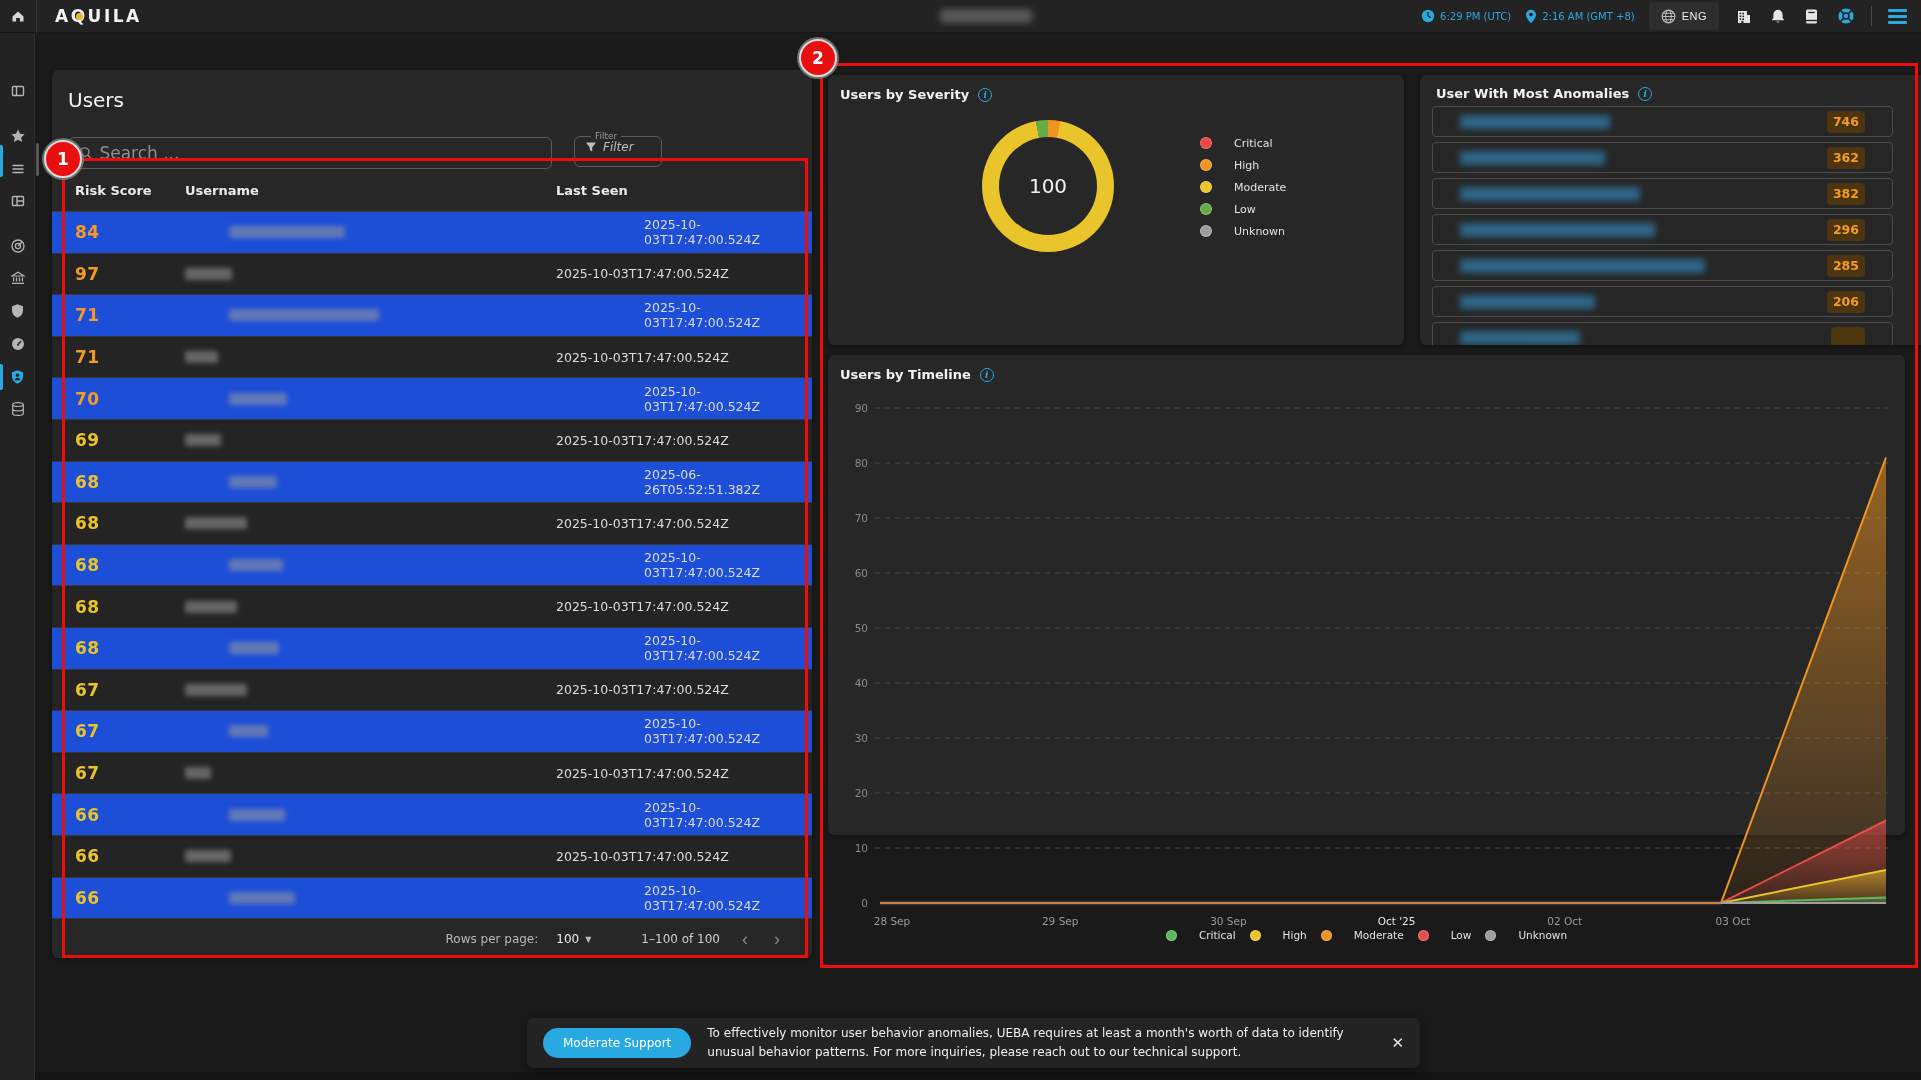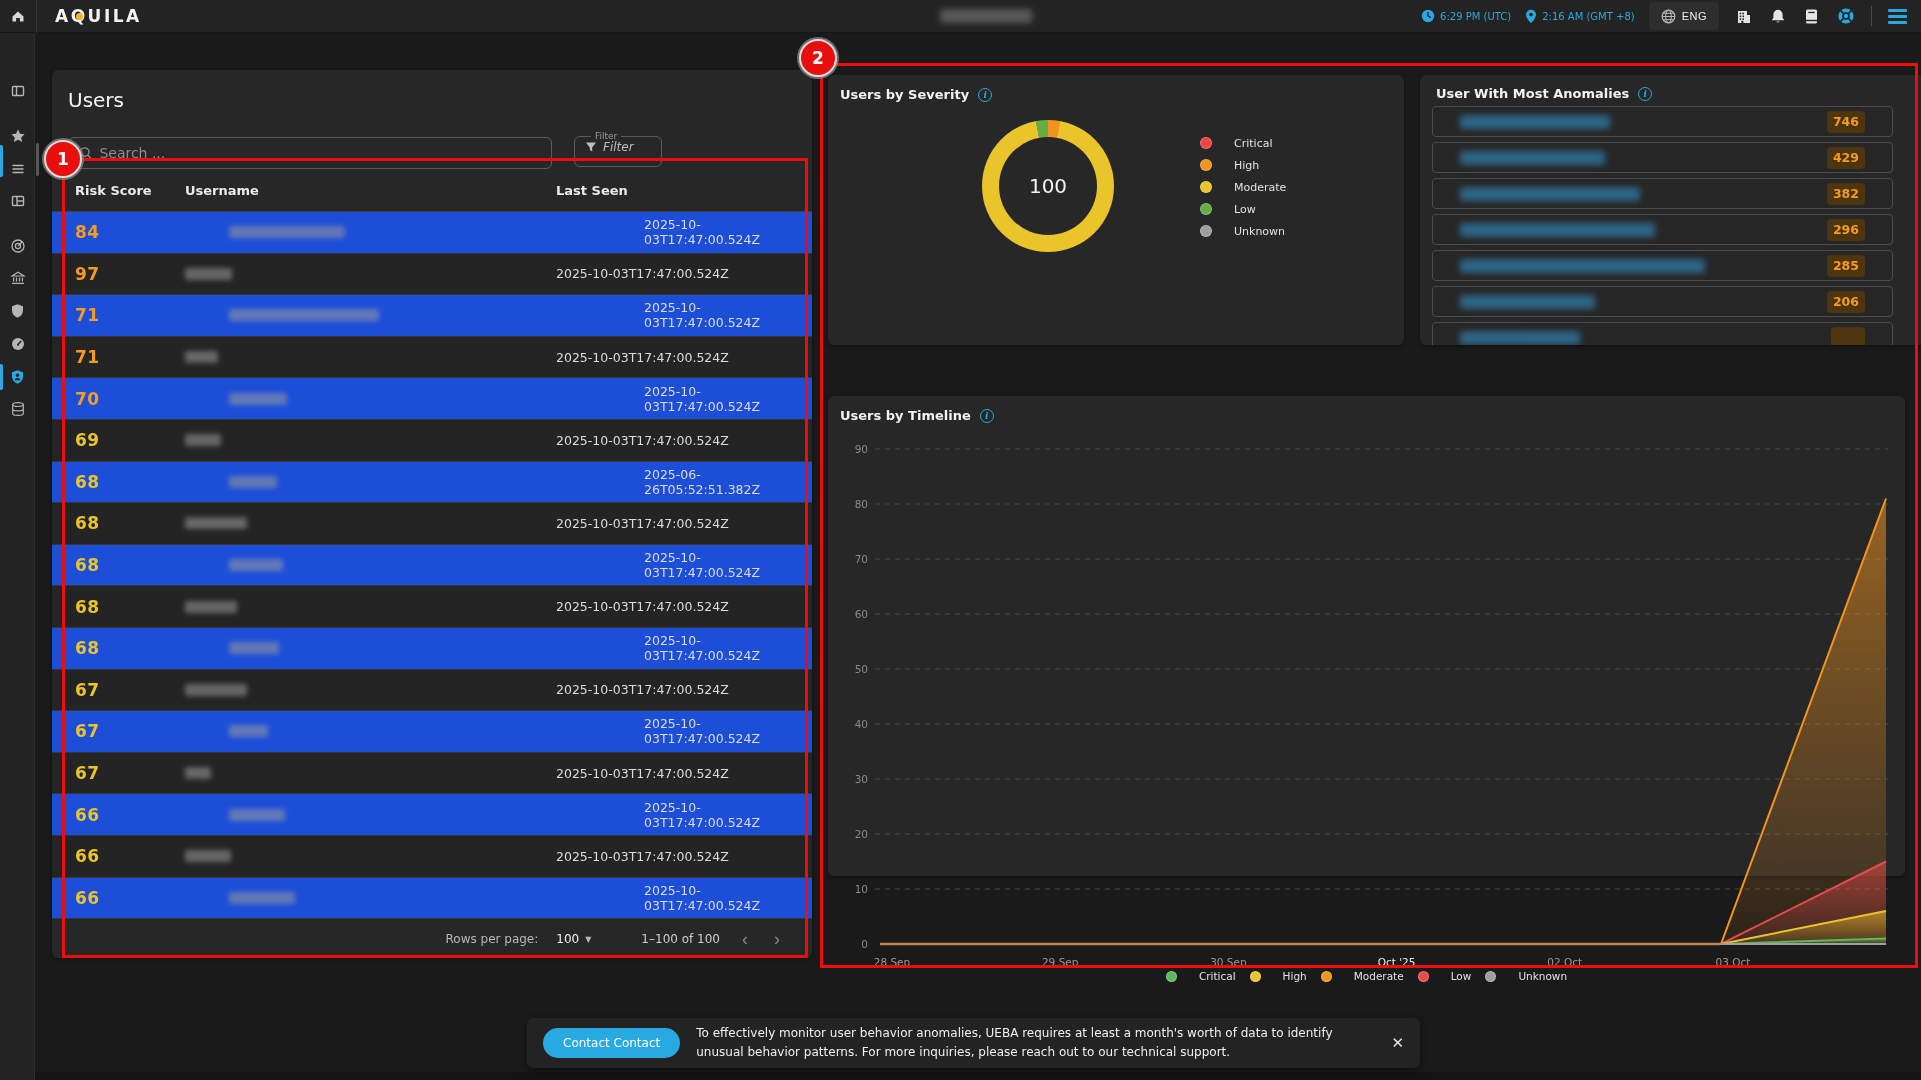--- a/index.html
+++ b/index.html
@@ -32,21 +32,21 @@
   .panel { position:absolute; background:#272727; border-radius:6px; box-shadow:0 1px 4px rgba(0,0,0,.45); }
   .p-title { position:absolute; display:flex; align-items:center; gap:9px; color:#f2f2f2; font-size:13px; font-weight:bold; }
   .info { width:14px; height:14px; border:1.5px solid #2aa8e0; border-radius:50%; color:#2aa8e0;
           font-size:9px; font-style:italic; font-family:"DejaVu Serif",serif; display:inline-flex; align-items:center; justify-content:center; }
 
   
   #users-panel { left:52px; top:70px; width:760px; height:888px; }
   #users-panel .big-title { position:absolute; left:16px; top:18px; color:#f5f5f5; font-size:20px; font-weight:500; }
   .search-wrap { position:absolute; left:16px; top:67px; width:484px; height:32px; border:1px solid #5c5c5c; border-radius:6px;
                  display:flex; align-items:center; padding:0 10px; gap:7px; }
-  .search-wrap input { background:transparent; border:none; outline:none; color:#ddd; font-size:14px; width:100%; font-family:inherit; }
+  .search-wrap input { background:transparent; border:none; outline:none; color:#ddd; font-size:17px; width:100%; font-family:inherit; }
   .search-wrap input::placeholder { color:#8f8f8f; }
   .filter-box { position:absolute; left:522px; top:61px; width:88px; height:36px; border:1px solid #5c5c5c; border-radius:6px; background:transparent;
                 margin:0; padding:0 10px; }
   .filter-box legend { font-size:9px; color:#9a9a9a; padding:0 4px; margin-left:6px; }
   .filter-inner { display:flex; align-items:center; gap:6px; color:#bdbdbd; font-size:12px; font-style:italic; margin-top:-1px; cursor:pointer; }
   .t-head { position:absolute; left:0; top:100px; width:760px; height:42px; display:grid; grid-template-columns:110px 371px 1fr;
             padding-left:23px; align-items:center; border-bottom:1px solid #3d3d3d; color:#eaeaea; font-size:13px; font-weight:bold; }
   .t-body { position:absolute; left:0; top:142px; width:760px; height:707px; overflow:hidden; }
   .t-row { display:grid; grid-template-columns:110px 371px 1fr; padding-left:23px; align-items:center; height:41.6px;
            border-bottom:1px solid #363636; background:#242424; cursor:pointer; }
@@ -73,21 +73,21 @@
   
   #anomalies-panel { left:1420px; top:75px; width:530px; height:270px; overflow:hidden; }
   .anom-list { position:absolute; left:12px; top:26px; width:461px; }
   .anom-row { height:31px; margin-top:5px; border:1px solid #4c4c4c; border-radius:4px; background:#262626;
               display:flex; align-items:center; justify-content:space-between; padding:0 27px; cursor:pointer; }
   .anom-blur { height:14px; border-radius:2px; background:#2f6f96; opacity:.85; filter:blur(3px); }
   .anom-badge { min-width:34px; height:22px; border-radius:4px; background:#4d3510; color:#f59b22; font-weight:bold;
                 font-size:12.5px; display:flex; align-items:center; justify-content:center; padding:0 6px; }
 
   
-  #timeline-panel { left:828px; top:355px; width:1077px; height:480px;margin-top:41px; }
+  #timeline-panel { left:828px; top:355px; width:1077px; height:480px; }
   #timeline-svg { position:absolute; left:0; top:0; }
   .tl-legend { position:absolute; left:0; top:572px; width:1077px; display:flex; justify-content:center; gap:14px; }
   .tl-legend .leg-item { height:16px; font-size:10.5px; }
   .tl-legend .leg-dot { width:11px; height:11px; }
 
   
   .anno-box { position:absolute; border:3px solid #ee0c0c; z-index:40; pointer-events:none; }
   .anno-badge { position:absolute; width:38px; height:38px; border-radius:50%; background:#e90f0f; border:2px solid #dcdcdc;
                 box-shadow:0 0 0 2px rgba(130,130,130,.8); color:#fff; font-size:17px; font-weight:bold;
                 display:flex; align-items:center; justify-content:center; }
@@ -421,21 +421,21 @@
       <span>User With Most Anomalies</span>
       <span class="info">i</span>
     </div>
     <div class="anom-list" id="anomalies-list">
         <div class="anom-row">
           <span class="anom-blur" style="width: 150px;"></span>
           <span class="anom-badge">746</span>
         </div>
         <div class="anom-row">
           <span class="anom-blur" style="width: 145px;"></span>
-          <span class="anom-badge">429</span>
+          <span class="anom-badge">362</span>
         </div>
         <div class="anom-row">
           <span class="anom-blur" style="width: 180px;"></span>
           <span class="anom-badge">382</span>
         </div>
         <div class="anom-row">
           <span class="anom-blur" style="width: 195px;"></span>
           <span class="anom-badge">296</span>
         </div>
         <div class="anom-row">
@@ -542,19 +542,19 @@
   </section>
 
   <div class="anno-box" style="left:62px;top:158px;width:746px;height:800px">
     <span class="anno-badge" style="left:-21px;top:-21px">1</span>
   </div>
   <div class="anno-box" style="left:820px;top:63px;width:1098px;height:905px">
     <span class="anno-badge" style="left:-24px;top:-27px">2</span>
   </div>
 
   <div class="toast">
-    <button class="toast-btn">Contact Contact</button>
+    <button class="toast-btn">Moderate Support</button>
     <p class="toast-msg">To effectively monitor user behavior anomalies, UEBA requires at least a month's worth of data to identify unusual behavior patterns. For more inquiries, please reach out to our technical support.</p>
     <button class="toast-close">✕</button>
   </div>
 
   <div class="bottom-strip"></div>
 </div>
 
 </body></html>

